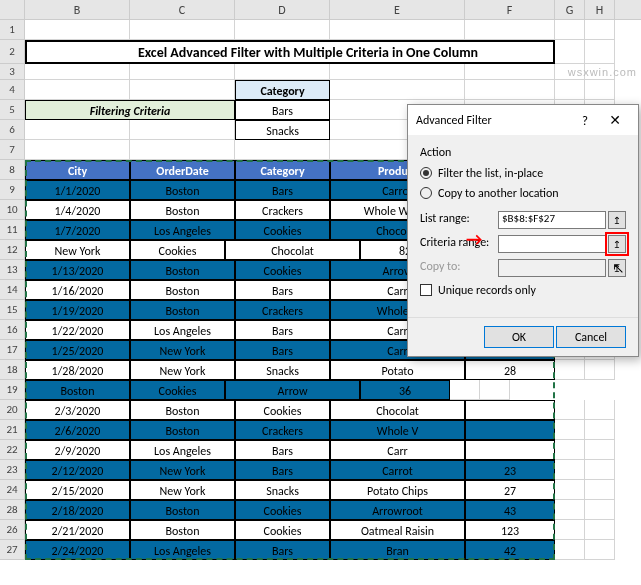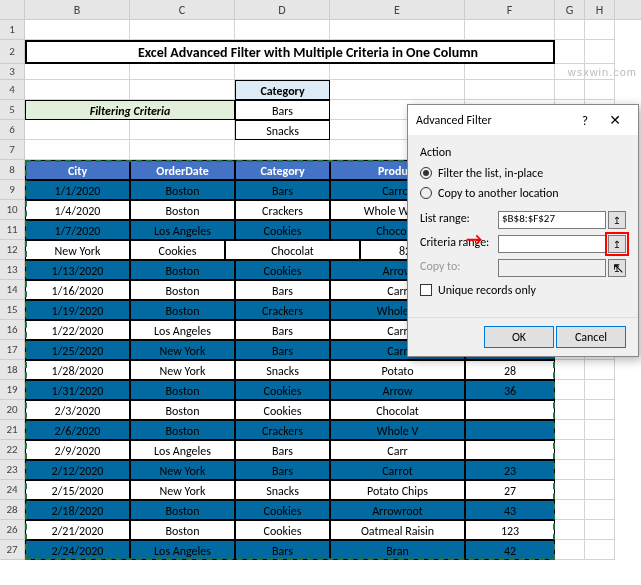--- a/index.html
+++ b/index.html
@@ -255,21 +255,20 @@
         <div class="grid-row">
           <div class="cell w-b tbl-even">1/28/2020</div>
           <div class="cell w-c tbl-even">New York</div>
           <div class="cell w-d tbl-even">Snacks</div>
           <div class="cell w-e tbl-even">Potato</div>
           <div class="cell w-f tbl-even">28</div>
           <div class="cell w-g"></div>
           <div class="cell w-h"></div>
         </div>
         <div class="grid-row">
-          <div class="cell w-b tbl-odd">1/31/2020</div>
           <div class="cell w-c tbl-odd">Boston</div>
           <div class="cell w-d tbl-odd">Cookies</div>
           <div class="cell w-e tbl-odd">Arrow</div>
           <div class="cell w-f tbl-odd">36</div>
           <div class="cell w-g"></div>
           <div class="cell w-h"></div>
         </div>
         <div class="grid-row">
           <div class="cell w-b tbl-even">2/3/2020</div>
           <div class="cell w-c tbl-even">Boston</div>

